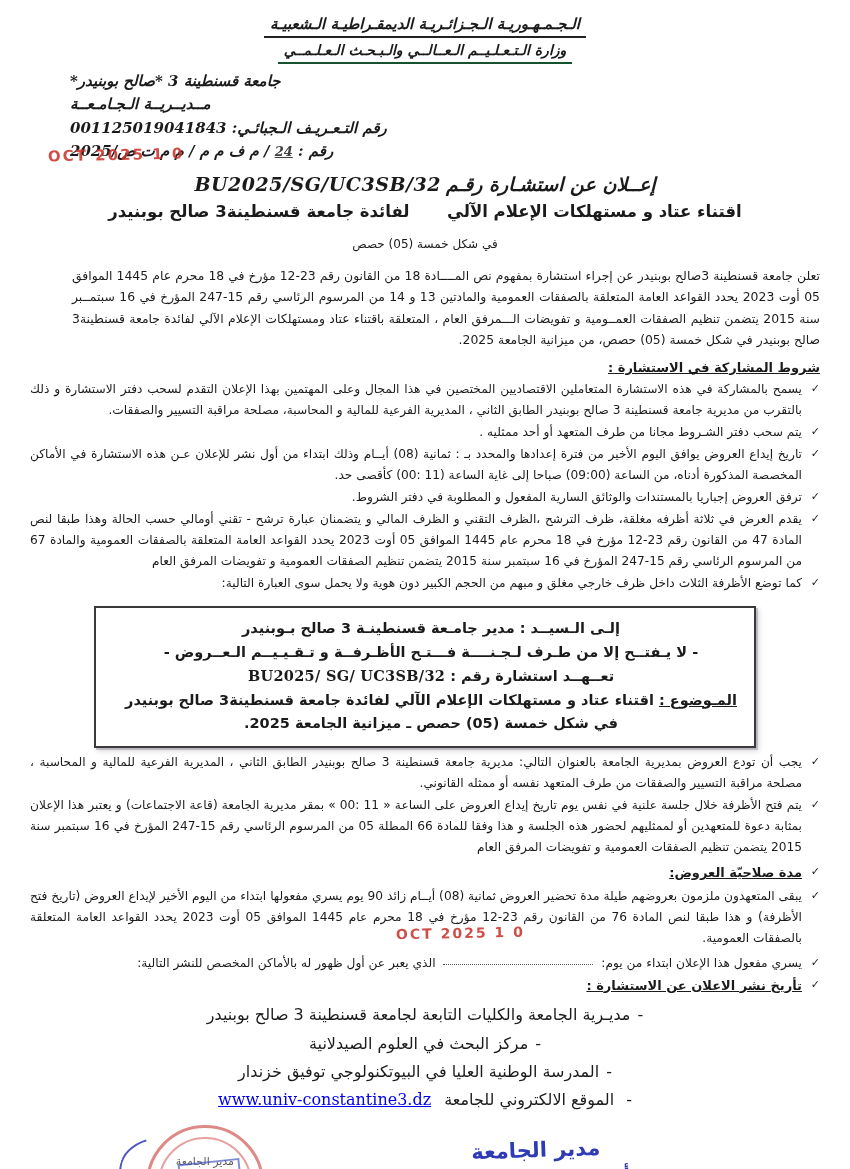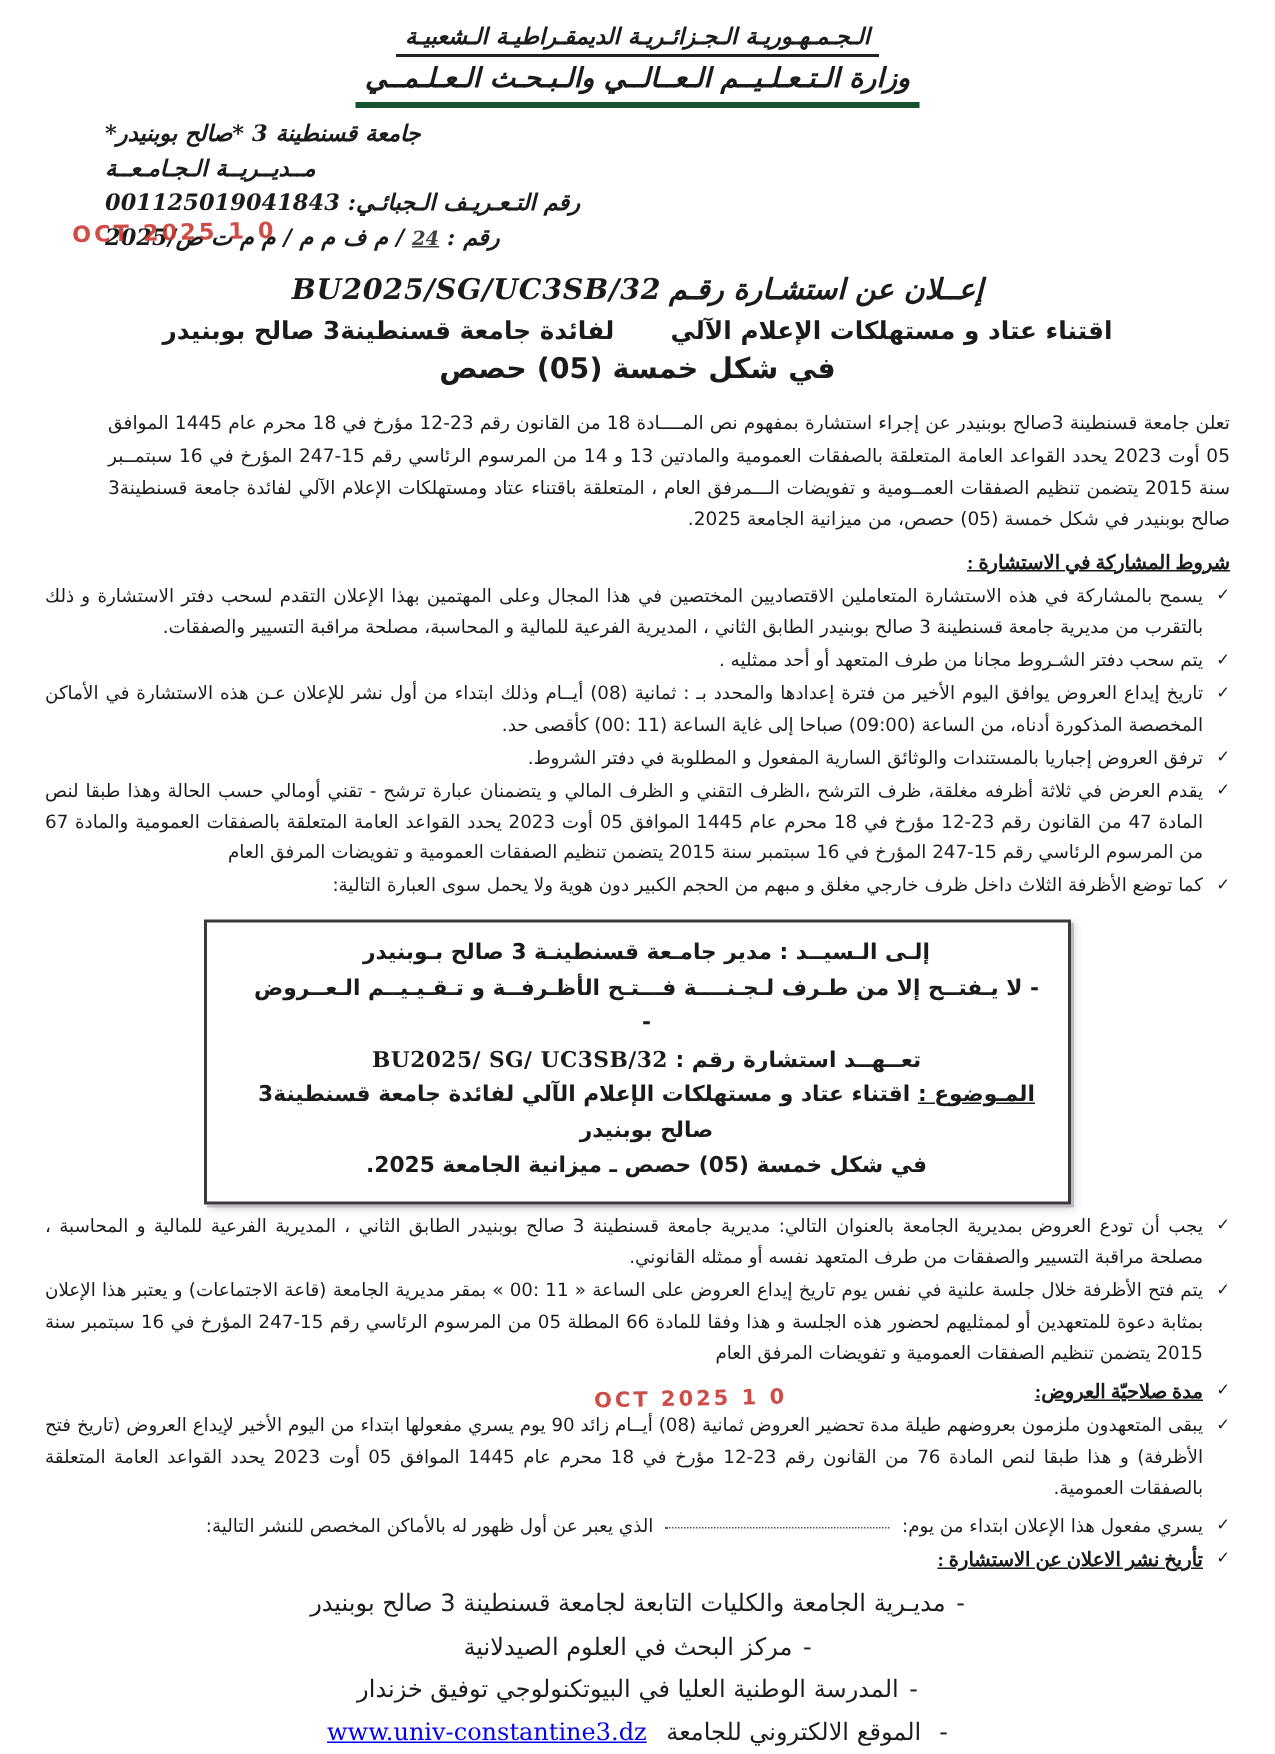--- a/index.html
+++ b/index.html
@@ -31,22 +31,22 @@
     letter-spacing: 1px;
   }
   .hdr-rep {
     font-size: 15px;
     border-bottom: 2px solid #222;
     display: inline-block;
     padding: 0 6px 2px 6px;
     line-height: 1.35;
   }
   .hdr-min {
-    font-size: 18px;
-    border-bottom: 4px solid #14532d;
+    font-size: 14px;
+    border-bottom: 2px solid #14532d;
     display: inline-block;
     padding: 0 6px 2px 6px;
     margin-top: 3px;
     line-height: 1.35;
   }
   .hdr-center { text-align: center; }
 
   .hdr-right-block {
     text-align: left;
     direction: rtl;
@@ -98,41 +98,40 @@
     letter-spacing: .5px;
   }
   .t-main {
     font-weight: bold;
     font-size: 16.5px;
     margin-top: 5px;
     line-height: 1.5;
   }
   .t-main .gap { display:inline-block; width: 26px; }
   .t-sub {
-    font-weight: bold;
-    font-size: 19px;
-    margin-top: 2px;
+    font-weight: normal;
+    font-size: 12px;
+    margin-top: 12px;
   }
 
   
   .para {
     font-size: 12.4px;
     line-height: 1.72;
     text-align: justify;
     margin-top: 12px;
   }
   .para.firstpara { margin-top: 14px; margin-left: 42px; }
 
   .sec-title {
     font-weight: bold;
     font-size: 13px;
     text-decoration: underline;
     margin-top: 10px;
     display: block;
-    font-family: Liberation Serif, serif;
   }
 
   ul.checks {
     list-style: none;
     margin: 4px 0 0 0;
     padding: 0;
   }
   ul.checks > li {
     position: relative;
     padding-right: 18px;
@@ -148,21 +147,21 @@
     top: 1px;
     font-size: 11px;
     color: #1b1b1b;
   }
   li.nobullet { padding-right: 0; }
   li.nobullet::before { content: ""; }
 
   
   .notice-box {
     margin: 12px auto 4px auto;
-    width: 578px;
+    width: 662px;
     border: 2px solid #3a3a3a;
     box-shadow: 2px 2px 0 rgba(120,110,130,.35), 3px 3px 5px rgba(120,110,130,.28);
     padding: 9px 14px 11px 26px;
     box-sizing: border-box;
     background: #fff;
     text-align: center;
   }
   .notice-box .nb-line {
     font-weight: bold;
     font-size: 14.5px;

